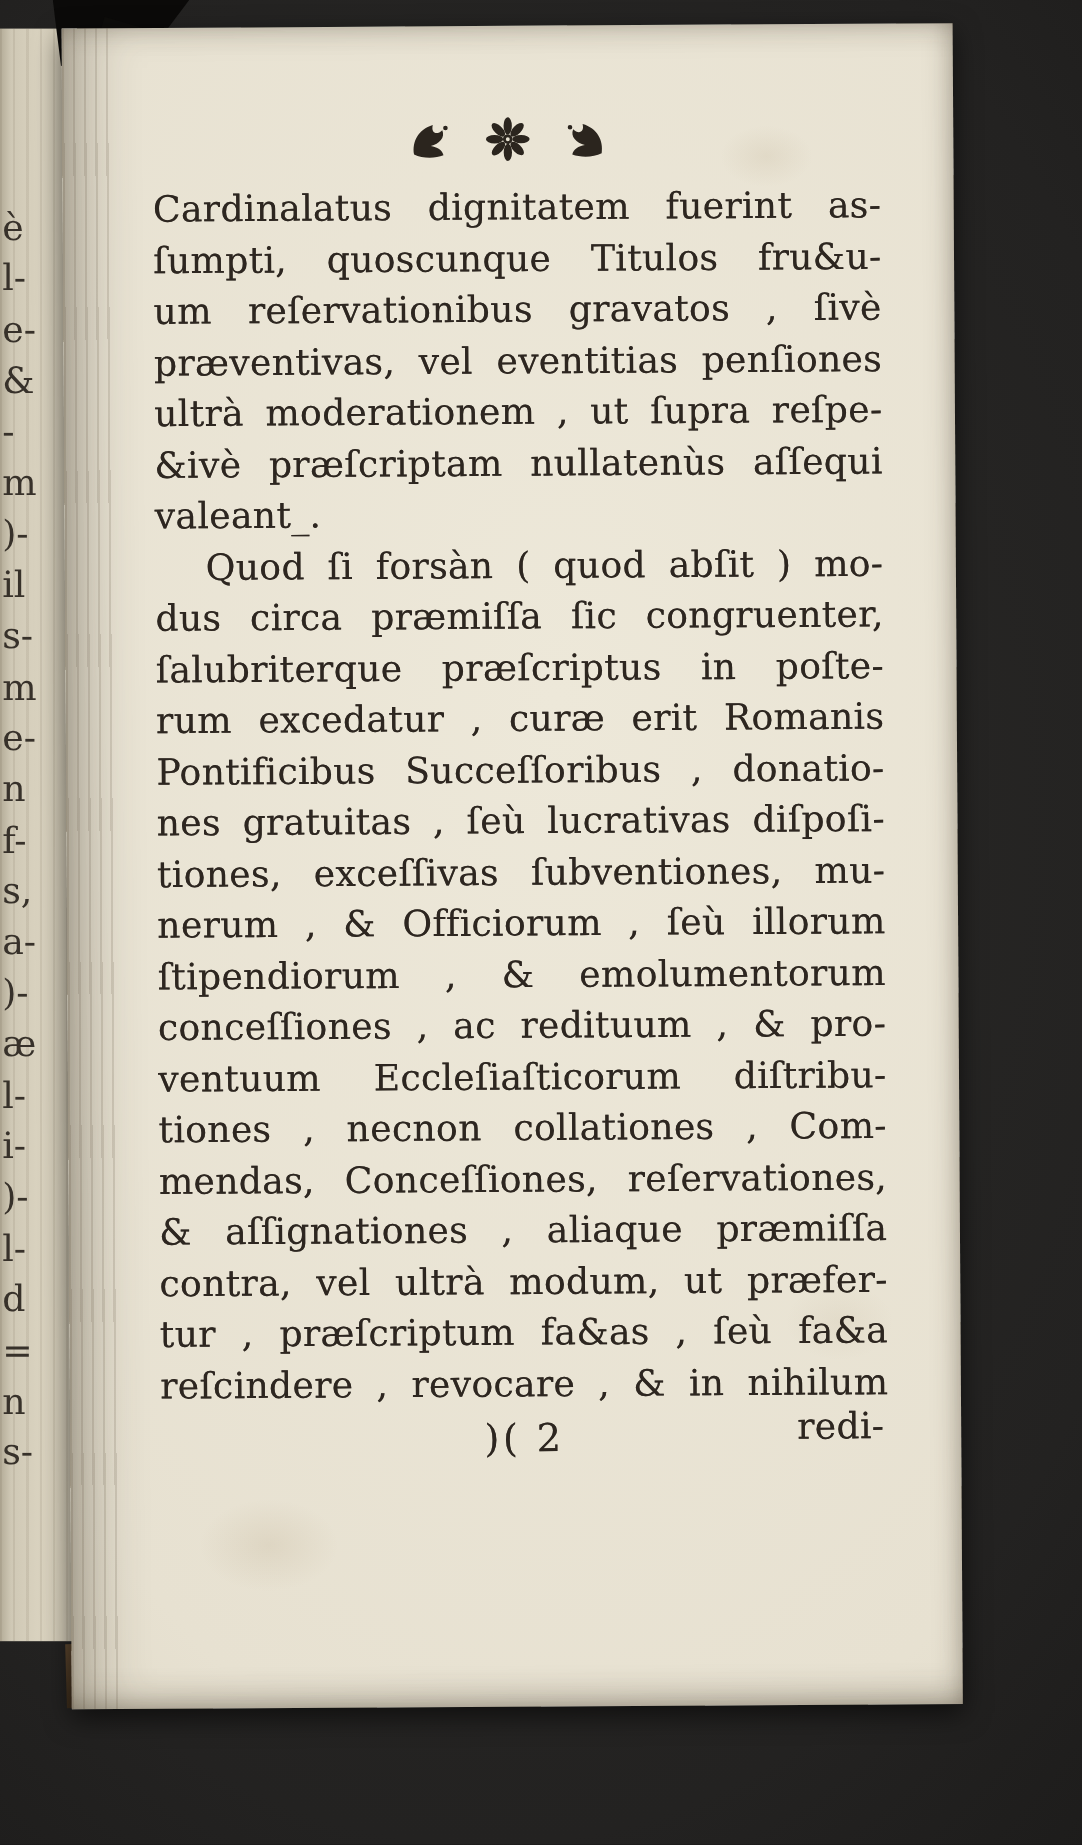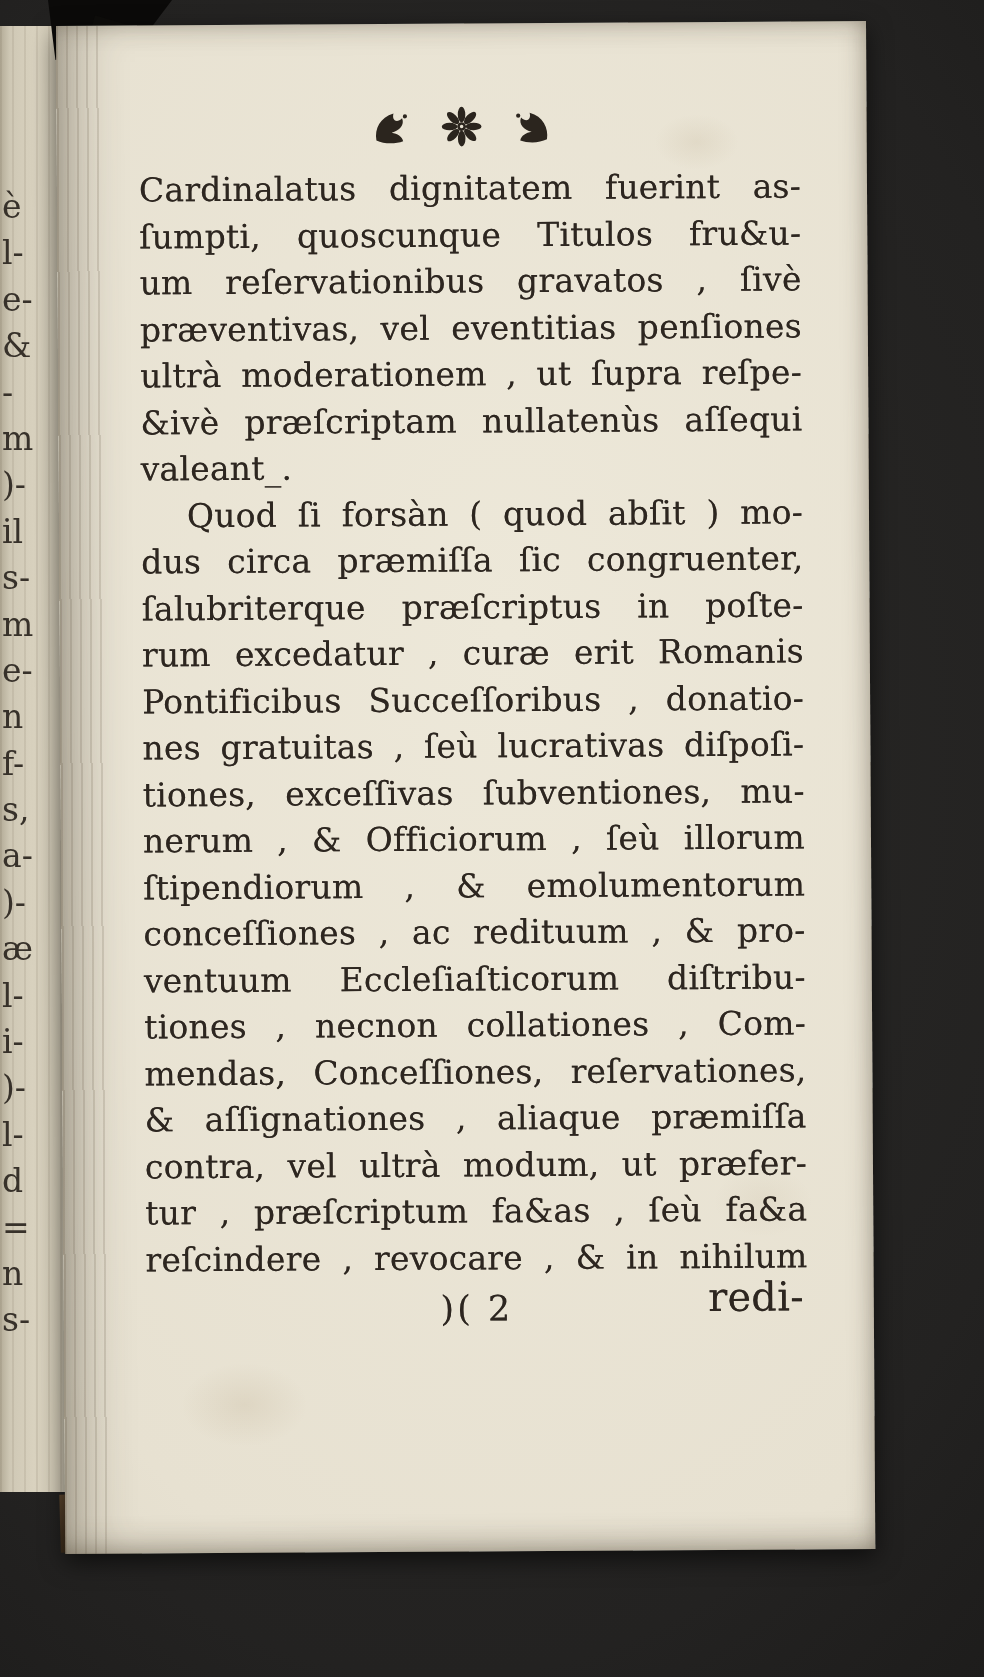--- a/index.html
+++ b/index.html
@@ -71,21 +71,21 @@
     position:absolute;left:82px;top:142px;width:662px;
     color:#2d2620;font-size:33px;line-height:46.5px;
     text-shadow:0 0 0.6px rgba(43,38,30,0.65);
     letter-spacing:0.2px;
   }
   .line{text-align:justify;text-align-last:justify;}
   .line.noj{text-align:left;text-align-last:left;}
   .line.indent{padding-left:46px;}
   .footer{position:relative;margin-top:4px;height:56px;}
   .signature{position:absolute;left:0;right:0;text-align:center;font-size:35px;letter-spacing:3px;}
-  .catchword{position:absolute;right:4px;top:-10px;font-size:40px;margin-left:41px;}
+  .catchword{position:absolute;right:4px;top:-10px;font-size:33px;margin-left:41px;}
 </style>
 </head>
 <body>
 
 <div class="photo">
 
   <div class="binding"></div>
 
   <div class="prev-strip">
     <div class="fragments">

